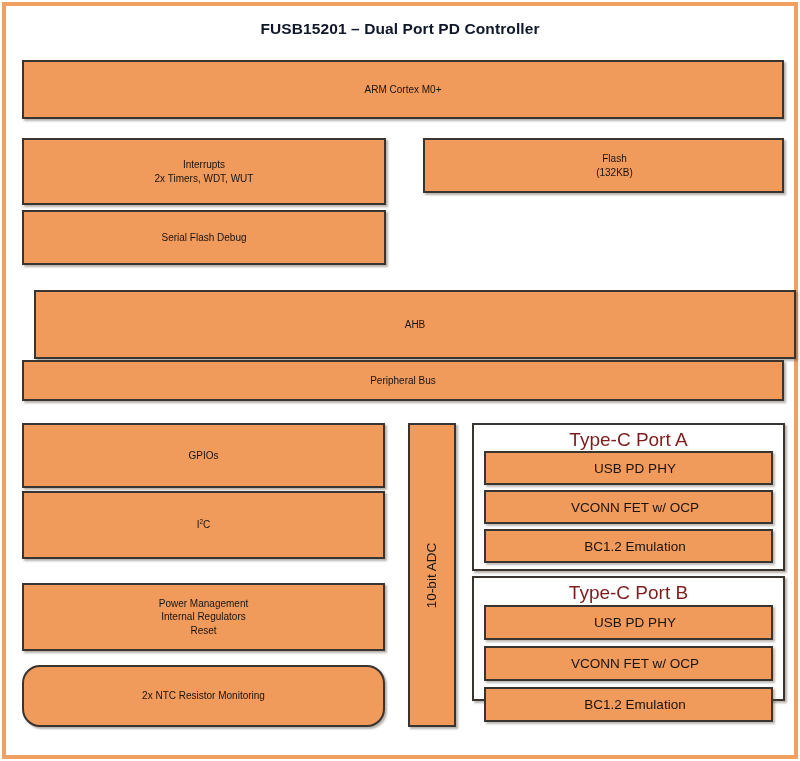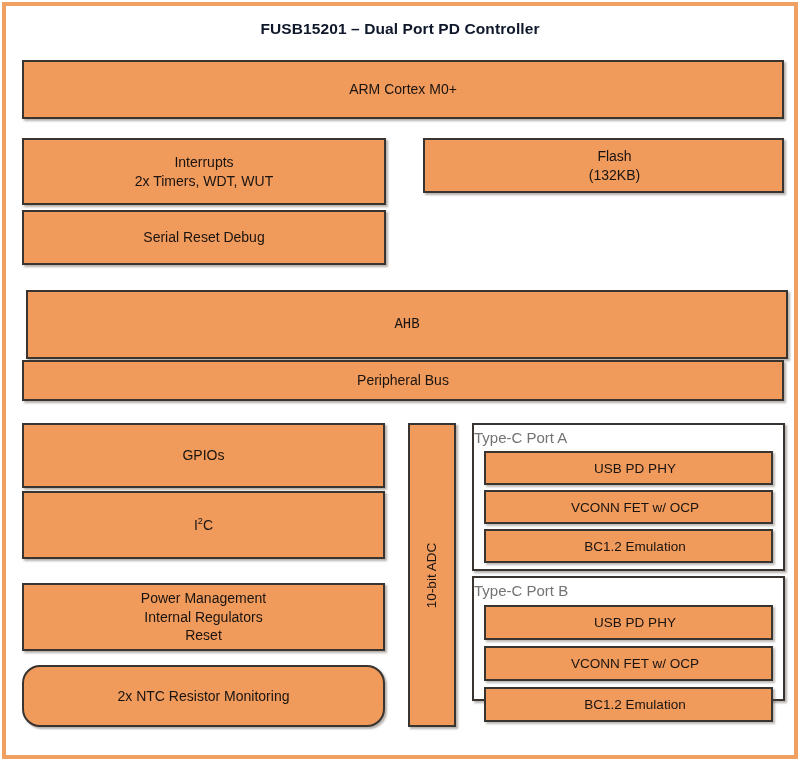--- a/index.html
+++ b/index.html
@@ -51,43 +51,43 @@
     position: absolute;
     box-sizing: border-box;
     background: #f09a5c;
     border: 2px solid #3a3430;
     box-shadow: 2px 2px 2px rgba(90, 80, 70, 0.45);
     display: flex;
     flex-direction: column;
     align-items: center;
     justify-content: center;
     color: #1a1410;
-    font-size: 14px;
+    font-size: 10px;
     line-height: 1.35;
     text-align: center;
     font-weight: normal;
   }
   .blk .line2 { display: block; }
 
   
   .port-group {
     position: absolute;
     box-sizing: border-box;
     background: #ffffff;
     border: 2px solid #3a3430;
     box-shadow: 2px 2px 2px rgba(90, 80, 70, 0.45);
   }
   .port-group-title {
     position: absolute;
     left: 0;
     top: 4px;
     width: 100%;
-    text-align: left;
-    font-size: 15px;
-    color: #737373;
+    text-align: center;
+    font-size: 19px;
+    color: #7f1d1d;
   }
 
   
   .port-blk {
     position: absolute;
     left: 10px;
     right: 10px;
     box-sizing: border-box;
     background: #f09a5c;
     border: 2px solid #3a3430;
@@ -141,25 +141,25 @@
     <span>Interrupts</span>
     <span class="line2">2x Timers, WDT, WUT</span>
   </div>
 
   <div class="blk" style="left:423px; top:138px; width:361px; height:55px;padding-left:22px;">
     <span>Flash</span>
     <span class="line2">(132KB)</span>
   </div>
 
   <div class="blk" style="left:22px; top:210px; width:364px; height:55px;">
-    <span>Serial Reset Debug</span>
-  </div>
-
-
-  <div class="blk" style="left:26px; top:290px; width:762px; height:69px;font-family:Liberation Mono, monospace;">
+    <span>Serial Flash Debug</span>
+  </div>
+
+
+  <div class="blk" style="left:34px; top:290px; width:762px; height:69px;">
     <span>AHB</span>
   </div>
 
   <div class="blk" style="left:22px; top:423px; width:363px; height:65px;">
     <span>GPIOs</span>
   </div>
 
   <div class="blk" style="left:22px; top:360px; width:762px; height:41px;">
     <span>Peripheral Bus</span>
   </div>

